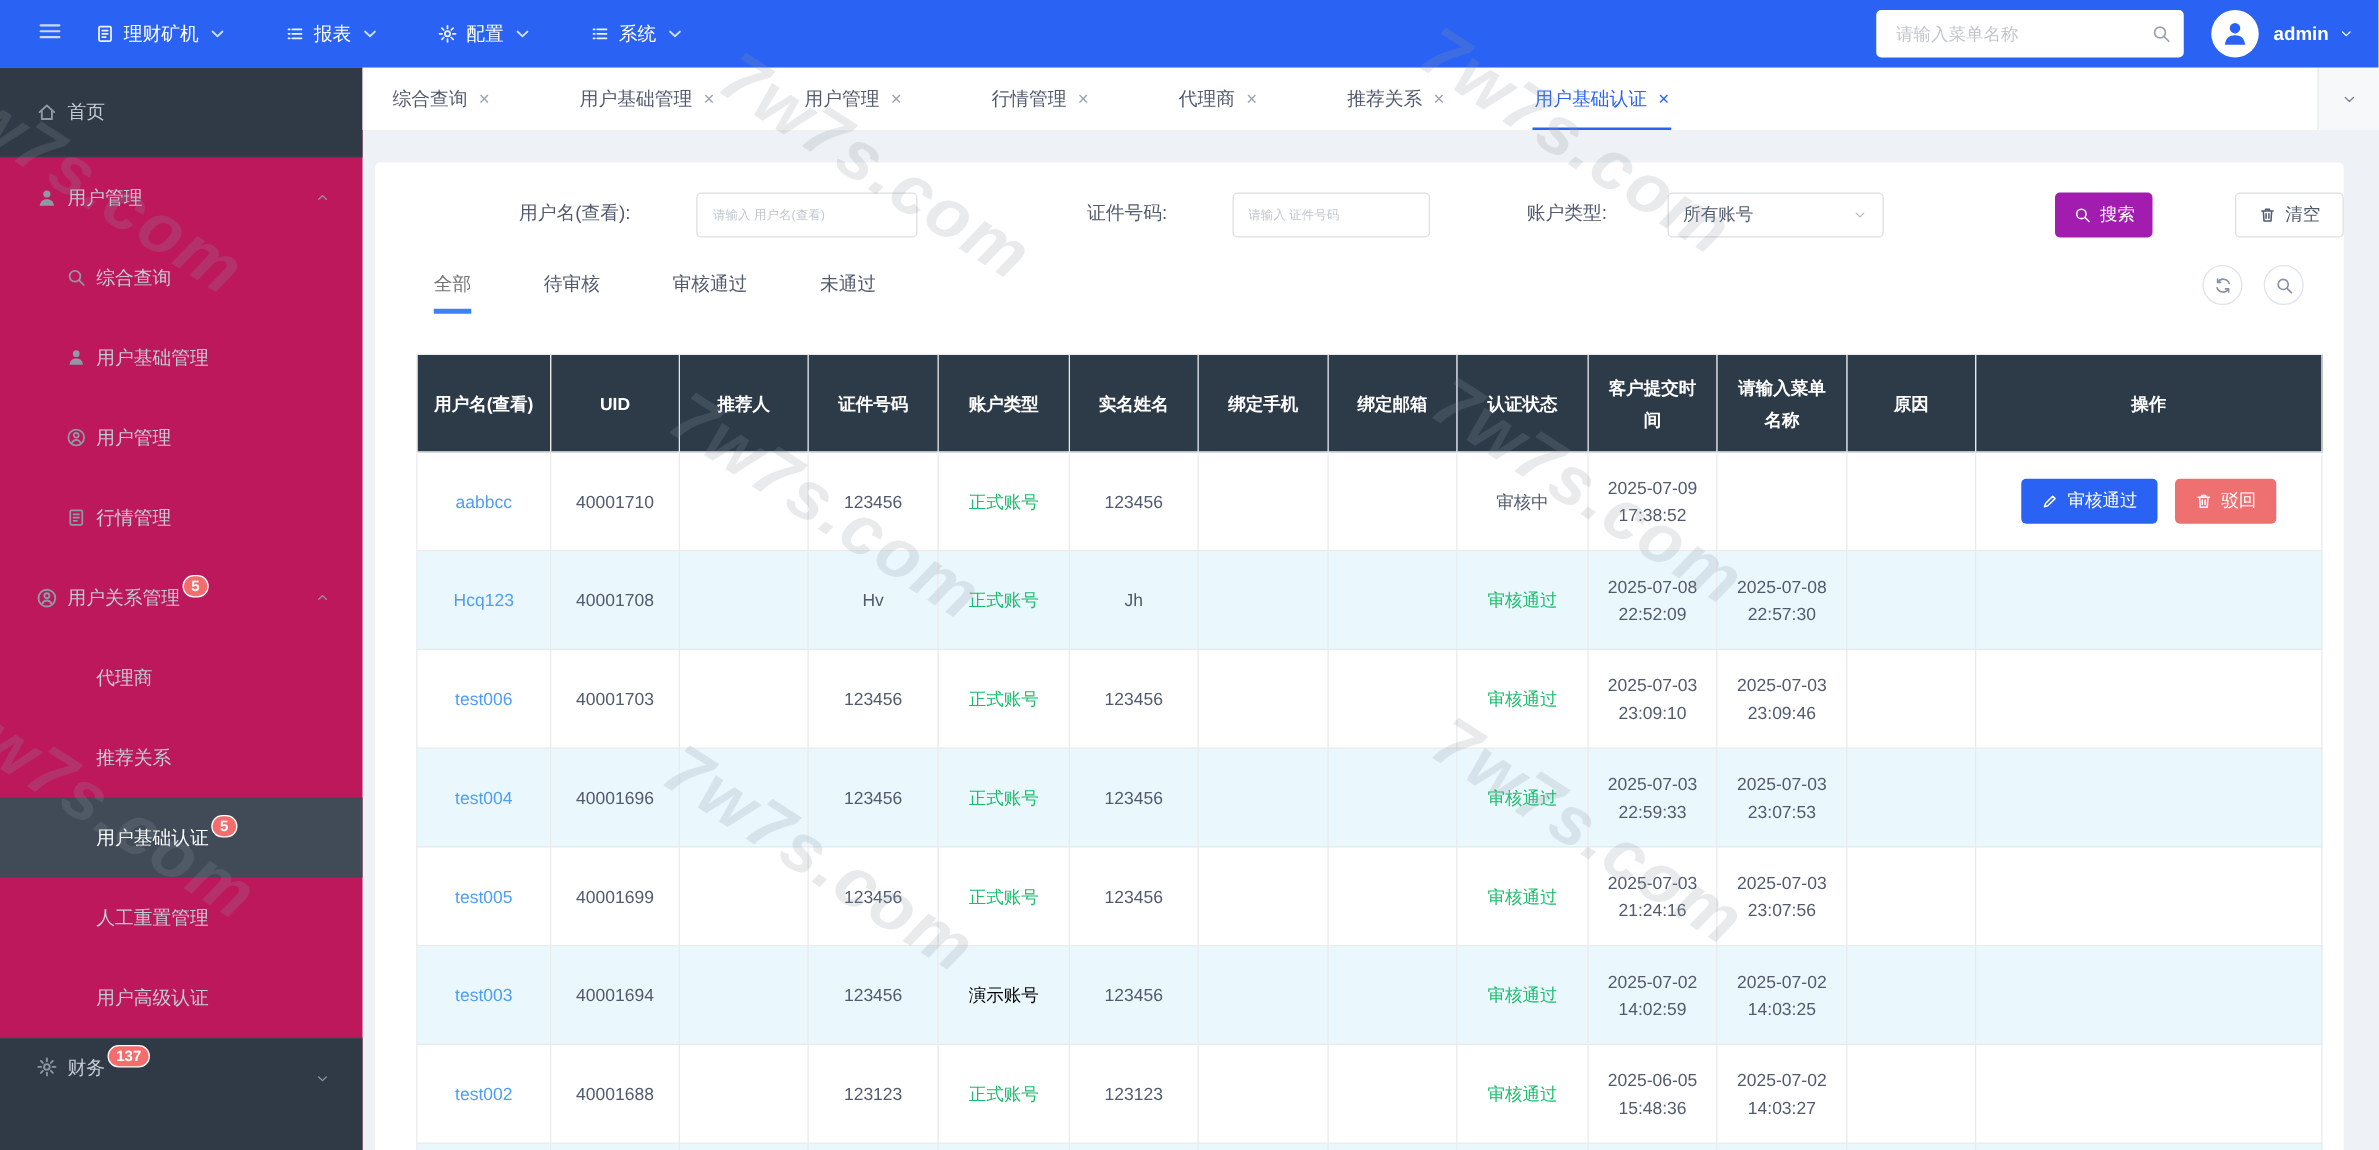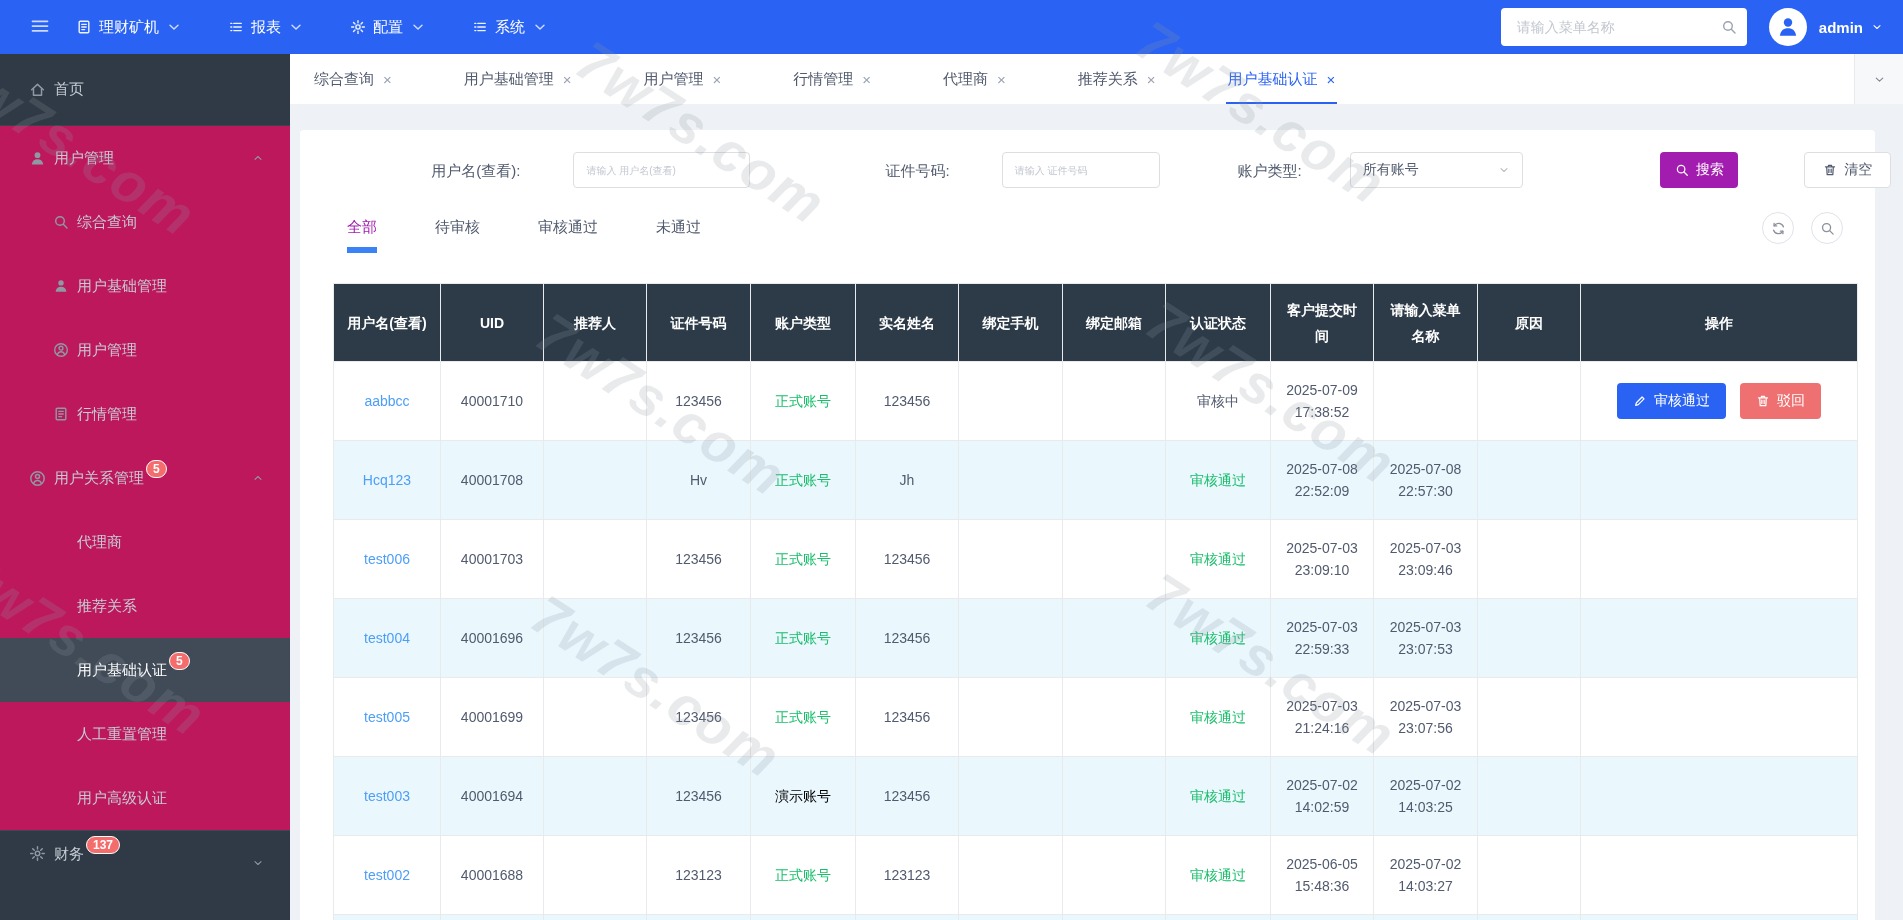--- a/index.html
+++ b/index.html
@@ -47,39 +47,39 @@
   .sitem.lvl2 .islot{width:16px;font-size:16px;margin-right:8px;}
   .sitem.active{background:#404b57;color:#fff;}
   .sitem .schev{position:absolute;right:26px;top:50%;transform:translateY(-50%);font-size:12px;color:#8e99a4;}
   .sitem.sec-bottom .schev{top:32px;}
   .sbadge{display:inline-block;background:#f56c6c;color:#fff;font-size:12px;line-height:16px;border-radius:9px;padding:0 6px;margin-left:2px;transform:translateY(-9px);border:1px solid #fff;font-weight:700;}
 
   
   .card{position:absolute;left:300px;top:130px;right:28px;bottom:0;background:#fff;border-radius:4px 4px 0 0;z-index:2;}
 
   
-  .frow{position:absolute;left:16px;top:22px;height:38px;width:100%;display:flex;align-items:flex-start;font-size:15px;gap:36px;}
+  .frow{position:absolute;left:0;top:22px;height:38px;width:100%;display:flex;align-items:flex-end;font-size:15px;gap:36px;}
   .flabel{color:#515a6e;text-align:right;line-height:38px;white-space:nowrap;}
   .l1{margin-left:71px;width:158px;}
   .l2{margin-left:76px;width:104px;}
   .l3{margin-left:35px;width:84px;}
   .finput{height:36px;border:1px solid #dcdee2;border-radius:4px;box-sizing:border-box;padding:0 12px;font-size:10px;color:#a21caf;outline:none;font-family:inherit;}
   .finput::placeholder{color:#c2c7cf;}
   .i1{margin-left:17px;width:204px;}
   .i2{margin-left:16px;width:180px;}
   .fselect{margin-left:12px;width:201px;height:36px;border:1px solid #dcdee2;border-radius:4px;box-sizing:border-box;display:flex;align-items:center;padding:0 12px;font-size:14px;color:#515a6e;cursor:pointer;}
   .fselect .chev{margin-left:auto;color:#b6bcc6;font-size:12px;}
   .btn{height:36px;border:none;border-radius:4px;font-size:14px;display:inline-flex;align-items:center;justify-content:center;gap:7px;cursor:pointer;font-family:inherit;box-sizing:border-box;}
   .btn-search{margin-left:101px;width:90px;background:#a21caf;color:#fff;}
   .btn-clear{margin-left:30px;width:100px;background:#fff;color:#515a6e;border:1px solid #dcdee2;}
 
   
   .stabs{position:absolute;left:47px;top:88px;display:flex;gap:58px;font-size:15px;}
   .stab{color:#515a6e;padding-bottom:10px;cursor:pointer;}
-  .stab.active{color:#a21caf;border-bottom:6px solid #3b82f6;}
+  .stab.active{color:#737373;border-bottom:4px solid #3b82f6;}
   .cbtn{position:absolute;top:82px;width:32px;height:32px;border:1px solid #dfe3ea;border-radius:50%;display:flex;align-items:center;justify-content:center;color:#8a919c;font-size:15px;cursor:pointer;background:#fff;box-sizing:border-box;}
   .cbtn.r1{left:1462px;}
   .cbtn.r2{left:1511px;}
 
   
   .tblwrap{position:absolute;left:33px;top:153px;}
   table{border-collapse:collapse;table-layout:fixed;font-size:14px;}
   th{background:#2d3b49;color:#fff;font-weight:700;height:77px;border:1px solid #e8eaec;padding:0 10px;text-align:center;line-height:26px;}
   td{height:78px;border:1px solid #e8eaec;padding:0 10px;text-align:center;color:#515a6e;line-height:22px;background:#fff;word-wrap:break-word;}
   tr.stripe td{background:#eaf7fd;}

